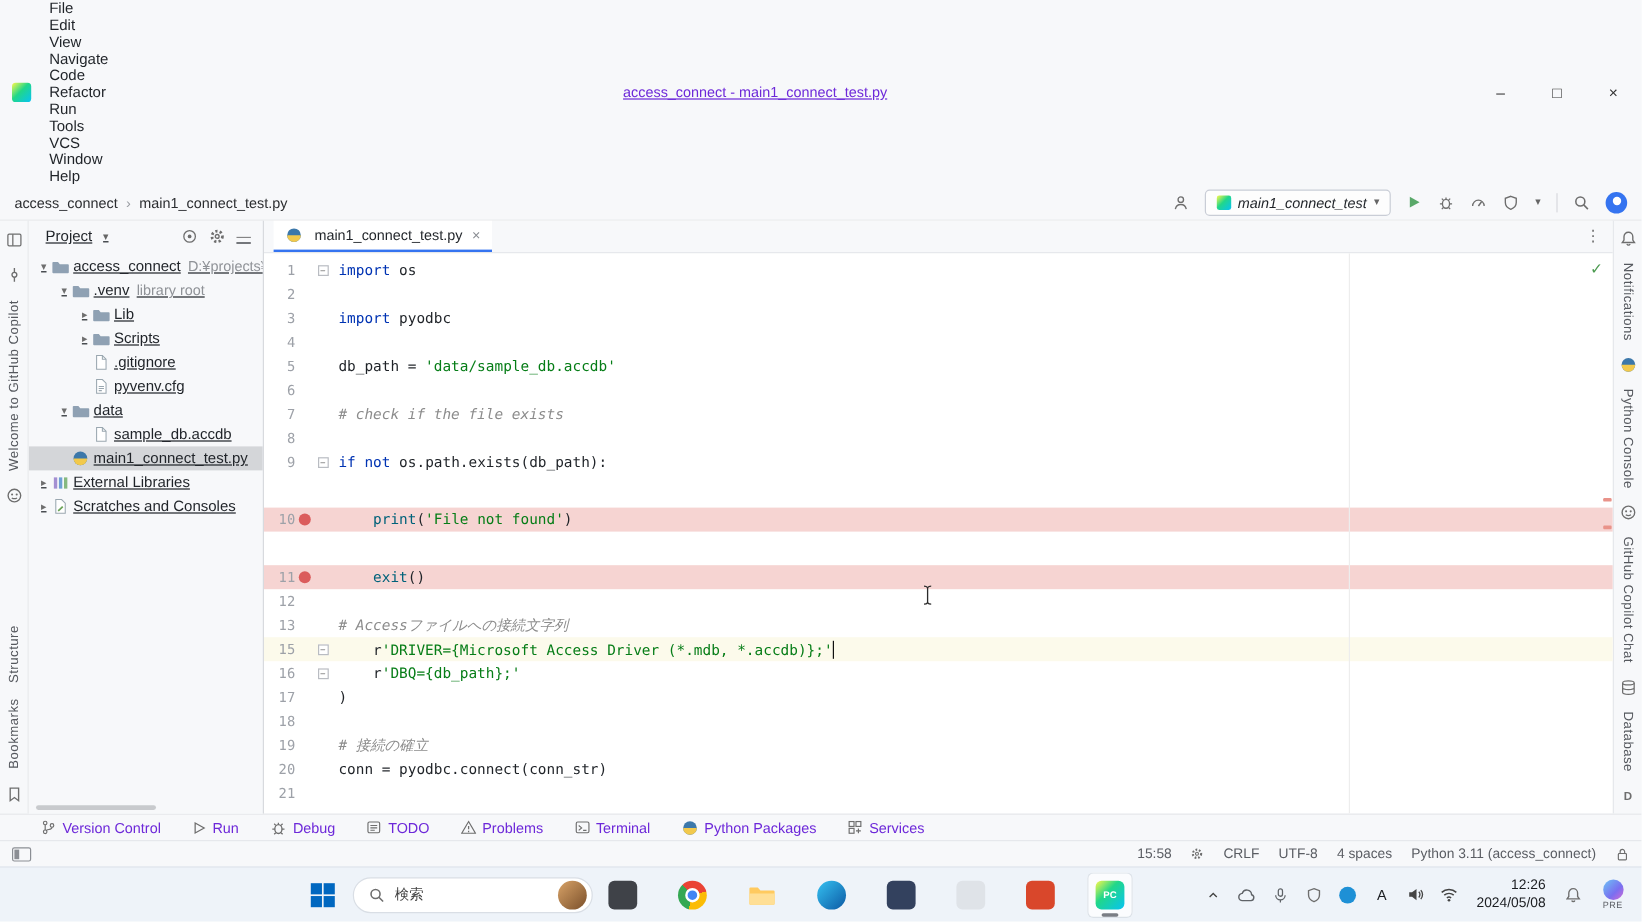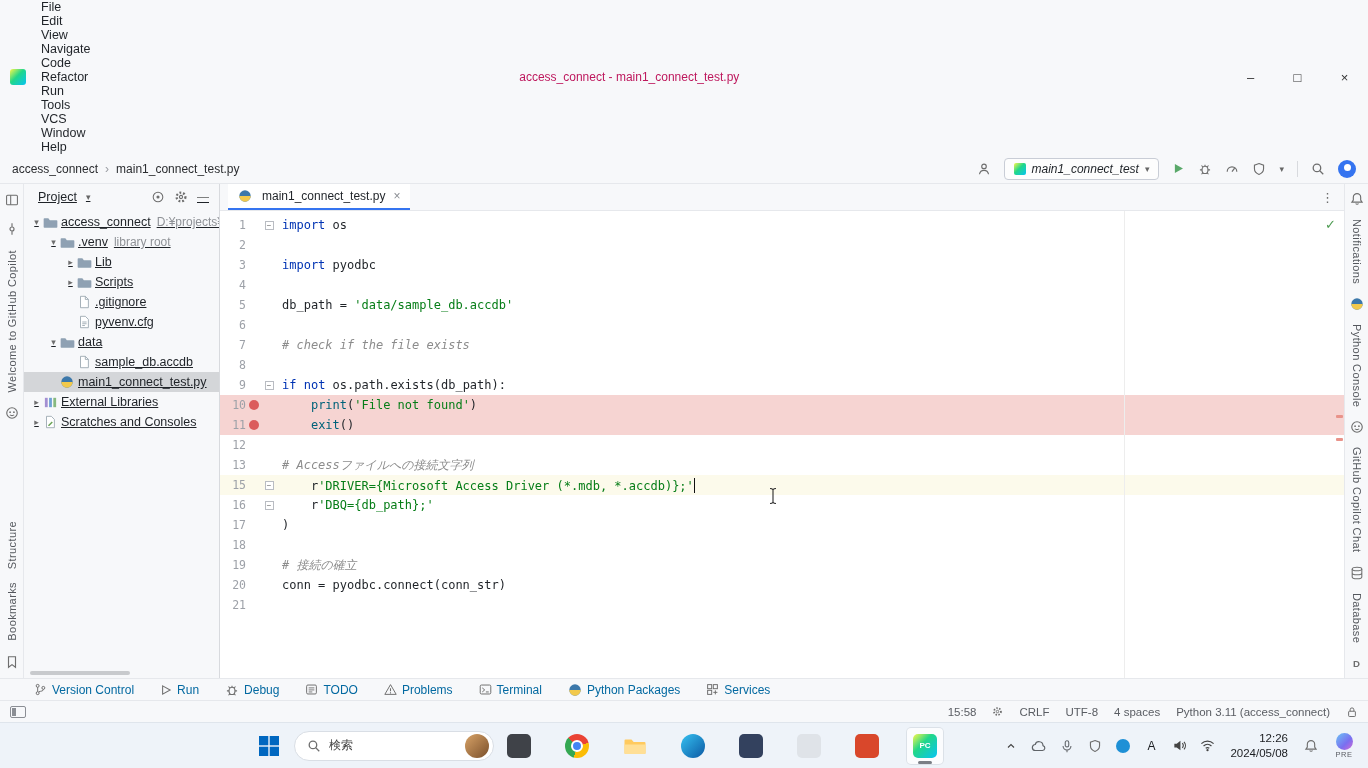--- a/index.html
+++ b/index.html
@@ -4,21 +4,21 @@
 <style>
 *{margin:0;padding:0;box-sizing:border-box;}
 html,body{width:1368px;height:768px;overflow:hidden;}
 body{font-family:"Liberation Sans","DejaVu Sans",sans-serif;background:#f7f8fa;color:#1f2328;}
 .screen{width:1368px;height:768px;display:flex;flex-direction:column;}
 
 .titlebar{flex:0 0 28px;display:flex;align-items:center;background:#f7f8fa;position:relative;}
 .applogo{width:16px;height:16px;border-radius:3px;margin:0 8px 0 10px;background:linear-gradient(135deg,#fcf84a,#21d789 45%,#07c3f2);flex:0 0 16px;}
 .menubar{display:flex;height:100%;flex-direction:column;}
 .menu-item{padding:0 7px;font-size:12.5px;display:flex;align-items:center;color:#1f2328;}
-.wintitle{position:absolute;left:46%;transform:translateX(-50%);font-size:12px;color:#be185d;white-space:nowrap;}
+.wintitle{position:absolute;left:46%;transform:translateX(-50%);font-size:12px;color:#6d28d9;white-space:nowrap;text-decoration:underline;}
 .winbtns{margin-left:auto;display:flex;height:100%;}
 .wbtn{width:47px;display:flex;align-items:center;justify-content:center;font-size:13px;color:#333;}
 
 .navbar{flex:0 0 30px;display:flex;align-items:center;padding:0 12px;background:#f7f8fa;border-bottom:1px solid #e6e8ec;}
 .crumbs{display:flex;align-items:center;gap:7px;font-size:12px;color:#2b2d30;}
 .crumb-sep{color:#9a9da3;}
 .nav-right{margin-left:auto;display:flex;align-items:center;gap:13px;font-style:italic;}
 .nbtn{display:flex;align-items:center;justify-content:center;}
 .runcombo{display:flex;align-items:center;gap:6px;border:1px solid #c9cdd6;background:#fdfdfd;border-radius:4px;height:22px;padding:0 9px;font-size:12px;color:#1f2328;}
 .pc-mini{width:12px;height:12px;border-radius:2px;background:linear-gradient(135deg,#fcf84a,#21d789 45%,#07c3f2);}
@@ -50,41 +50,41 @@
 .pscroll{position:absolute;bottom:3px;left:6px;width:100px;height:4px;border-radius:2px;background:#c8cacd;}
 
 .editor-col{flex:1;min-width:0;display:flex;flex-direction:column;background:#fff;}
 .tabbar{flex:0 0 26px;background:#f7f8fa;display:flex;align-items:flex-end;padding-left:8px;border-bottom:1px solid #e6e8ec;}
 .tab{height:26px;background:#fff;display:flex;align-items:center;gap:6px;padding:0 10px;font-size:12px;border-bottom:2px solid var(--accent,#3574f0);color:#1f2328;}
 .tabclose{color:#8a8d93;font-size:12px;margin-left:2px;}
 .kebab{margin-left:auto;margin-right:10px;align-self:center;color:#6e6e6e;font-size:13px;}
 .editor-body{flex:1;position:relative;overflow:hidden;font-family:"DejaVu Sans Mono","Liberation Mono",monospace;font-size:12px;}
 .lines{position:absolute;inset:0;padding-top:4px;}
 .code-row{height:20px;display:flex;align-items:center;white-space:pre;}
-.code-row.bp{background:var(--breakpoint_line_bg,#f6d4d2);}
+.code-row.bp{background:var(--breakpoint_line_bg,#f6d4d2);margin-top:28px;}
 .code-row.cur{background:var(--current_line_bg,#fcfaeb);}
 .gut{flex:0 0 58px;display:flex;align-items:center;color:#9da1a8;font-size:11.5px;}
 .lnum{width:26px;text-align:right;}
 .bslot{width:16px;display:flex;justify-content:center;align-items:center;}
 .fslot{width:14px;display:flex;justify-content:center;align-items:center;}
 .bpdot{width:10px;height:10px;border-radius:50%;background:var(--breakpoint_red,#db5c5c);}
 .foldbox{width:9px;height:9px;border:1px solid #b9bcc2;background:#fff;color:#666;font-size:8px;line-height:7px;text-align:center;font-family:"Liberation Sans",sans-serif;}
 .cline{padding-left:4px;}
 .tk-kw{color:var(--keyword,#0033b3);}
 .tk-str{color:var(--string,#067d17);}
 .tk-com{color:var(--comment,#8c8c8c);font-style:italic;}
 .tk-fn{color:var(--builtin,#00627a);}
 .tk-pl{color:#1f2328;}
 .caret{display:inline-block;width:1.5px;height:15px;background:#101010;vertical-align:text-bottom;}
 .mguide{position:absolute;left:904px;top:0;bottom:0;width:1px;background:#ededed;}
 .okcheck{position:absolute;right:8px;top:6px;color:var(--ok_green,#4d9b51);font-size:13px;font-family:"DejaVu Sans",sans-serif;}
 .estripe-mark{position:absolute;right:1px;width:7px;height:3px;background:#e9938a;border-radius:1px;}
 .mousecursor{position:absolute;left:546px;top:276px;}
 
-.bottombar{flex:0 0 22px;background:#f7f8fa;border-top:1px solid #e6e8ec;display:flex;align-items:center;gap:26px;padding-left:34px;font-size:12px;color:#0369a1;}
+.bottombar{flex:0 0 22px;background:#f7f8fa;border-top:1px solid #e6e8ec;display:flex;align-items:center;gap:26px;padding-left:34px;font-size:12px;color:#6d28d9;}
 .bitem{display:flex;align-items:center;gap:5px;}
 .bicon{display:inline-flex;align-items:center;}
 .statusbar{flex:0 0 22px;background:#f7f8fa;border-top:1px solid #e6e8ec;display:flex;align-items:center;padding:0 10px;font-size:11.5px;color:#5a5d63;}
 .sleft{width:16px;height:12px;border:1px solid #8b8e94;border-radius:2px;position:relative;}
 .sleft::after{content:"";position:absolute;left:1px;top:1px;bottom:1px;width:4px;background:#8b8e94;}
 .sright{margin-left:auto;display:flex;align-items:center;gap:16px;}
 
 .taskbar{flex:0 0 46px;background:#eef3f9;border-top:1px solid #dfe5ec;position:relative;}
 .tb-center{position:absolute;left:250px;top:0;height:100%;display:flex;align-items:center;gap:6px;}
 .tb-ic{width:38px;height:38px;border-radius:5px;display:flex;align-items:center;justify-content:center;position:relative;}

